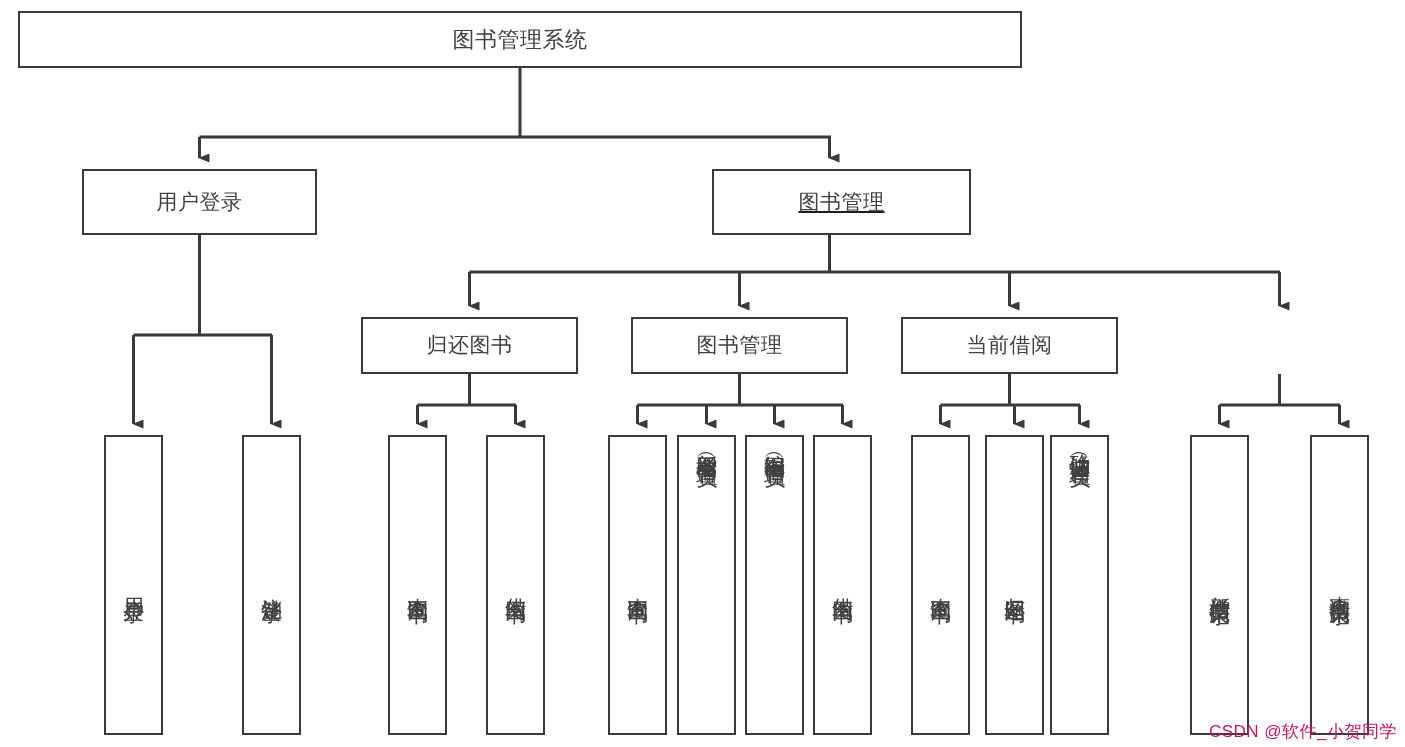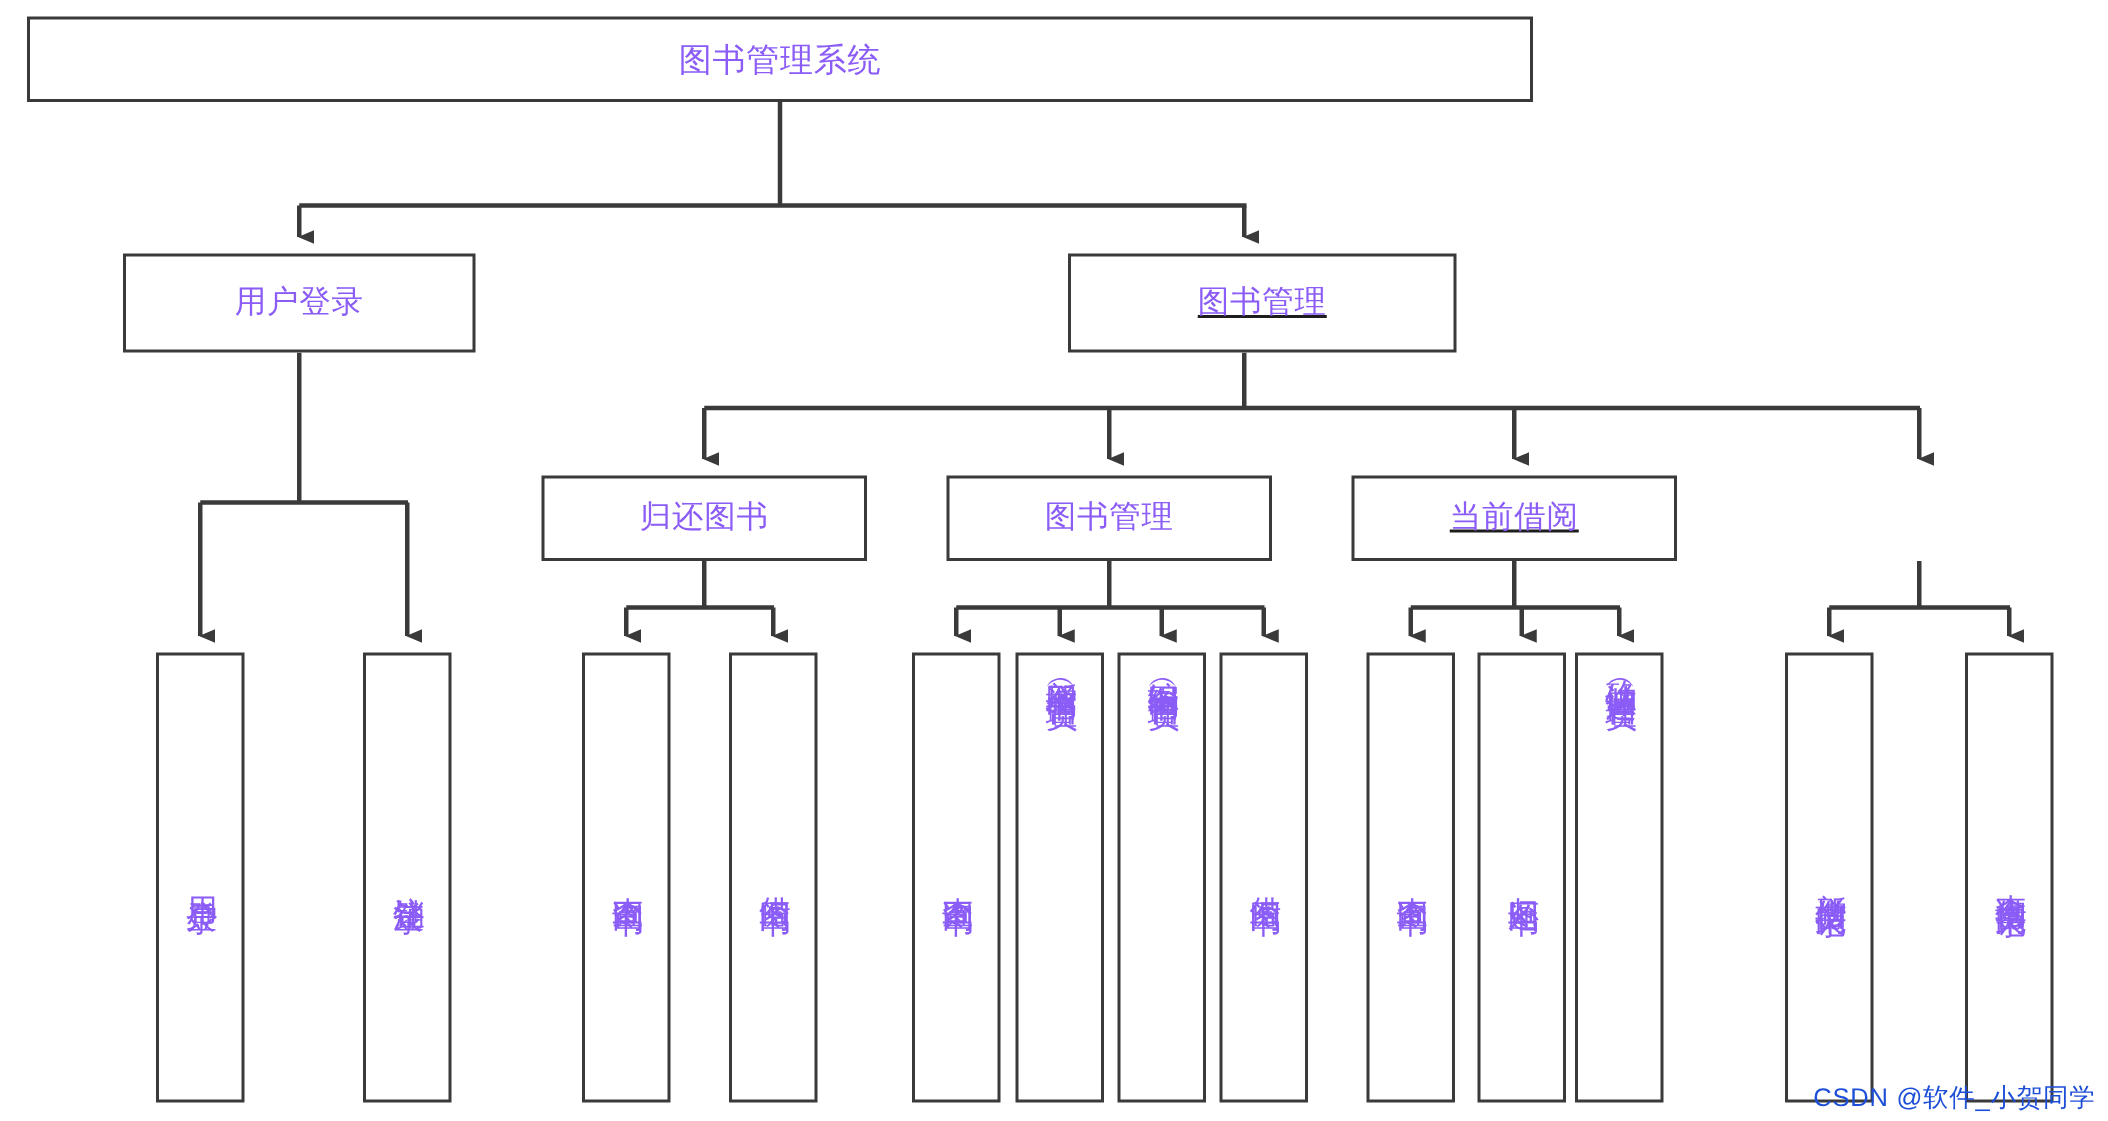--- a/index.html
+++ b/index.html
@@ -33,21 +33,21 @@
     background: #ffffff;
     display: flex;
     align-items: center;
     justify-content: center;
     text-align: center;
   }
   .node .label {
     font-size: 21px;
     line-height: 1.18;
     letter-spacing: 0.5px;
-    color: #8b5cf6;
+    color: #404040;
     white-space: nowrap;
   }
   .node.root .label { font-size: 22px; }
   .node.leaf {
     align-items: flex-start;
     justify-content: center;
     padding-top: 0;
   }
   .node.leaf .label {
     writing-mode: vertical-rl;
@@ -63,21 +63,21 @@
     height: 100%;
     display: flex;
     align-items: center;
     justify-content: center;
   }
   .watermark {
     position: absolute;
     right: 8px;
     bottom: 4px;
     font-size: 17px;
-    color: #1d4ed8;
+    color: #be185d;
     white-space: nowrap;
     letter-spacing: 0.5px;
   }
 </style>
 </head>
 <body>
 
 <div id="canvas">
 
   <svg class="connectors" viewBox="0 0 1405 747" xmlns="http://www.w3.org/2000/svg">
@@ -152,21 +152,21 @@
   <div class="node" style="left:712px; top:169px; width:259px; height:66px;text-decoration:underline;">
     <span class="label">图书管理</span>
   </div>
 
   <div class="node" style="left:361px; top:317px; width:217px; height:57px;">
     <span class="label">归还图书</span>
   </div>
   <div class="node" style="left:631px; top:317px; width:217px; height:57px;">
     <span class="label">图书管理</span>
   </div>
-  <div class="node" style="left:901px; top:317px; width:217px; height:57px;text-decoration:underline;">
+  <div class="node" style="left:901px; top:317px; width:217px; height:57px;">
     <span class="label">当前借阅</span>
   </div>
 
   <div class="node leaf" style="left:104px; top:435px; width:59px; height:300px;">
     <div class="leaf-inner">
       <span class="label">用户登录</span>
     </div>
   </div>
   <div class="node leaf" style="left:242px; top:435px; width:59px; height:300px;">
     <div class="leaf-inner">

